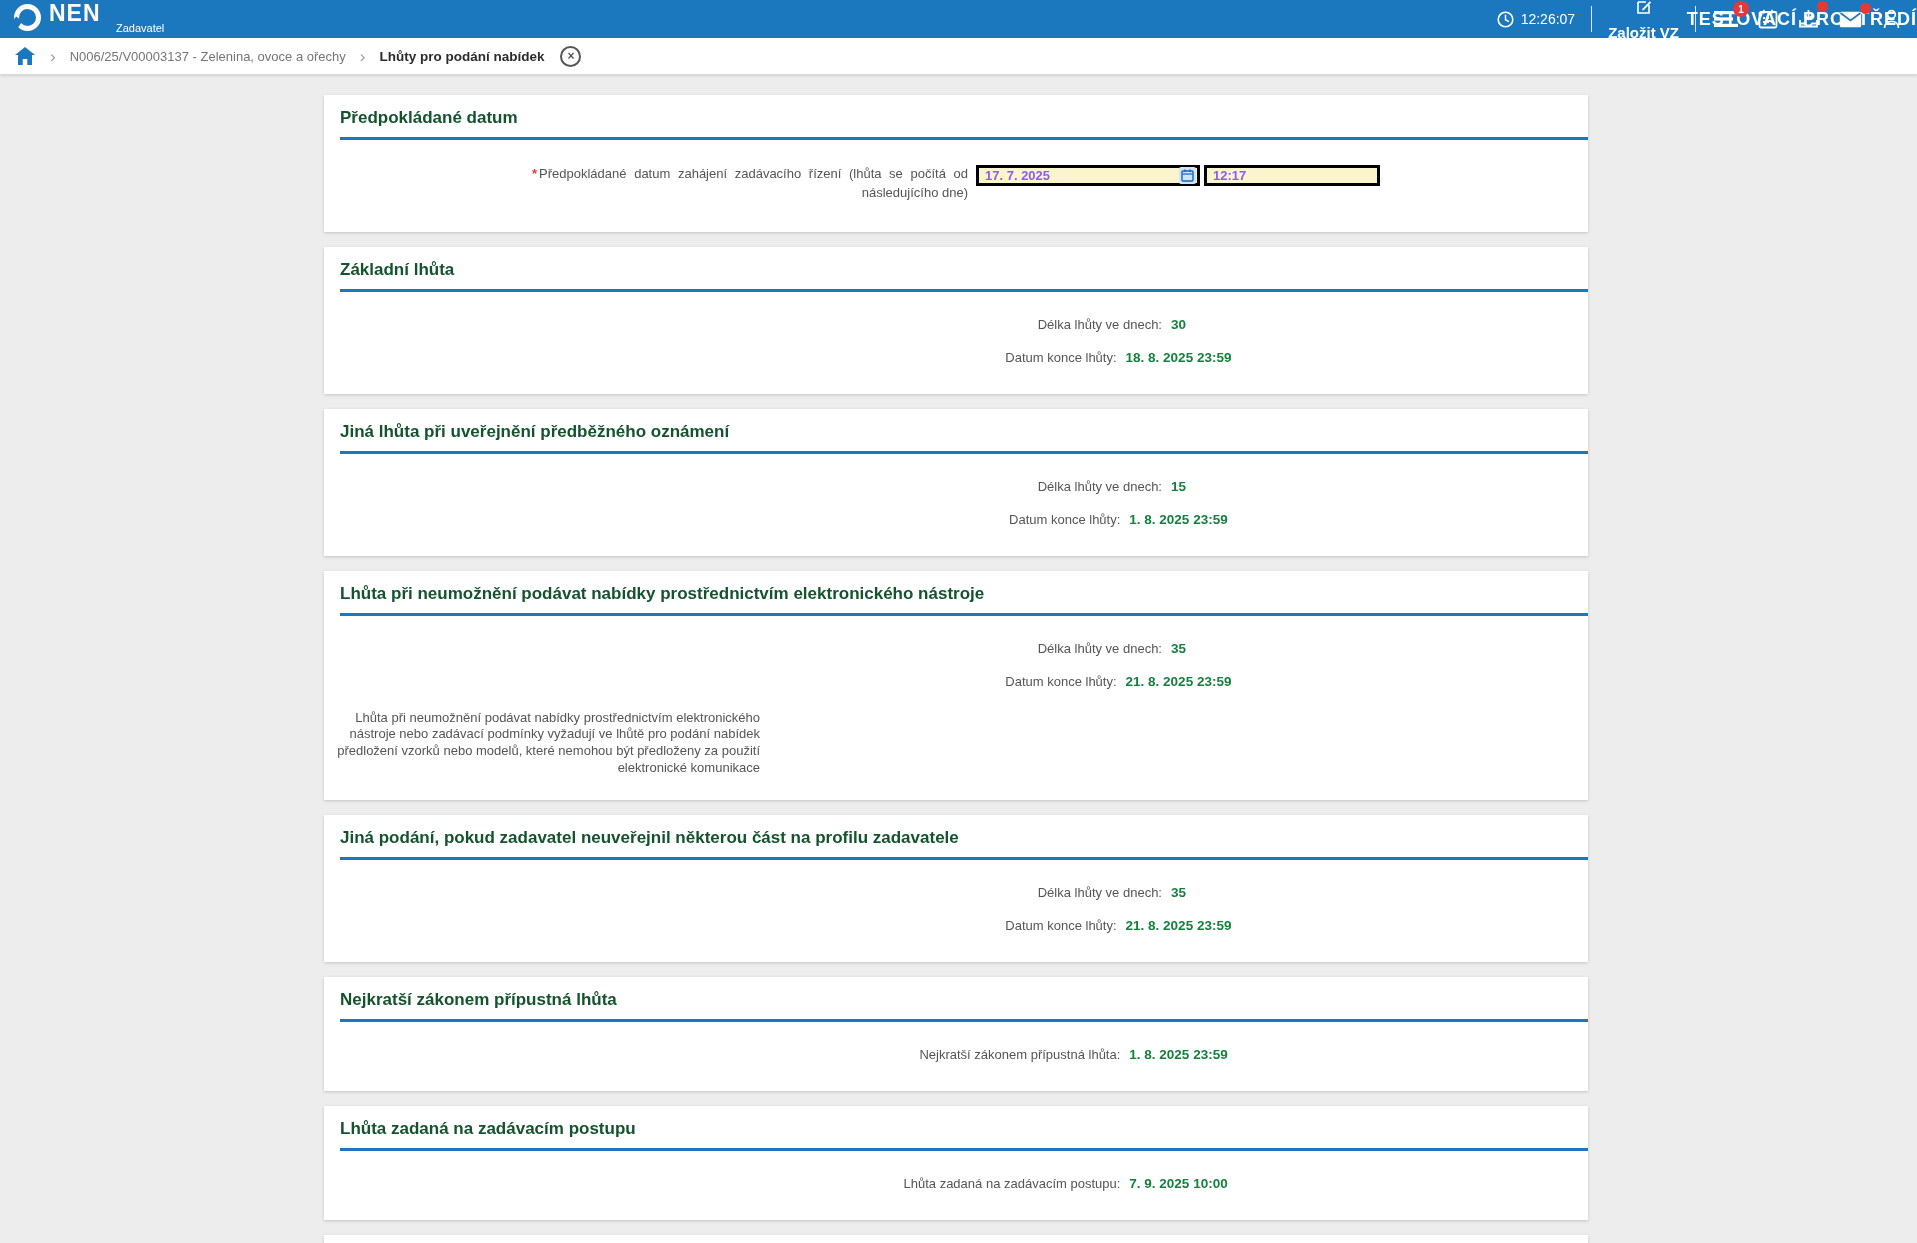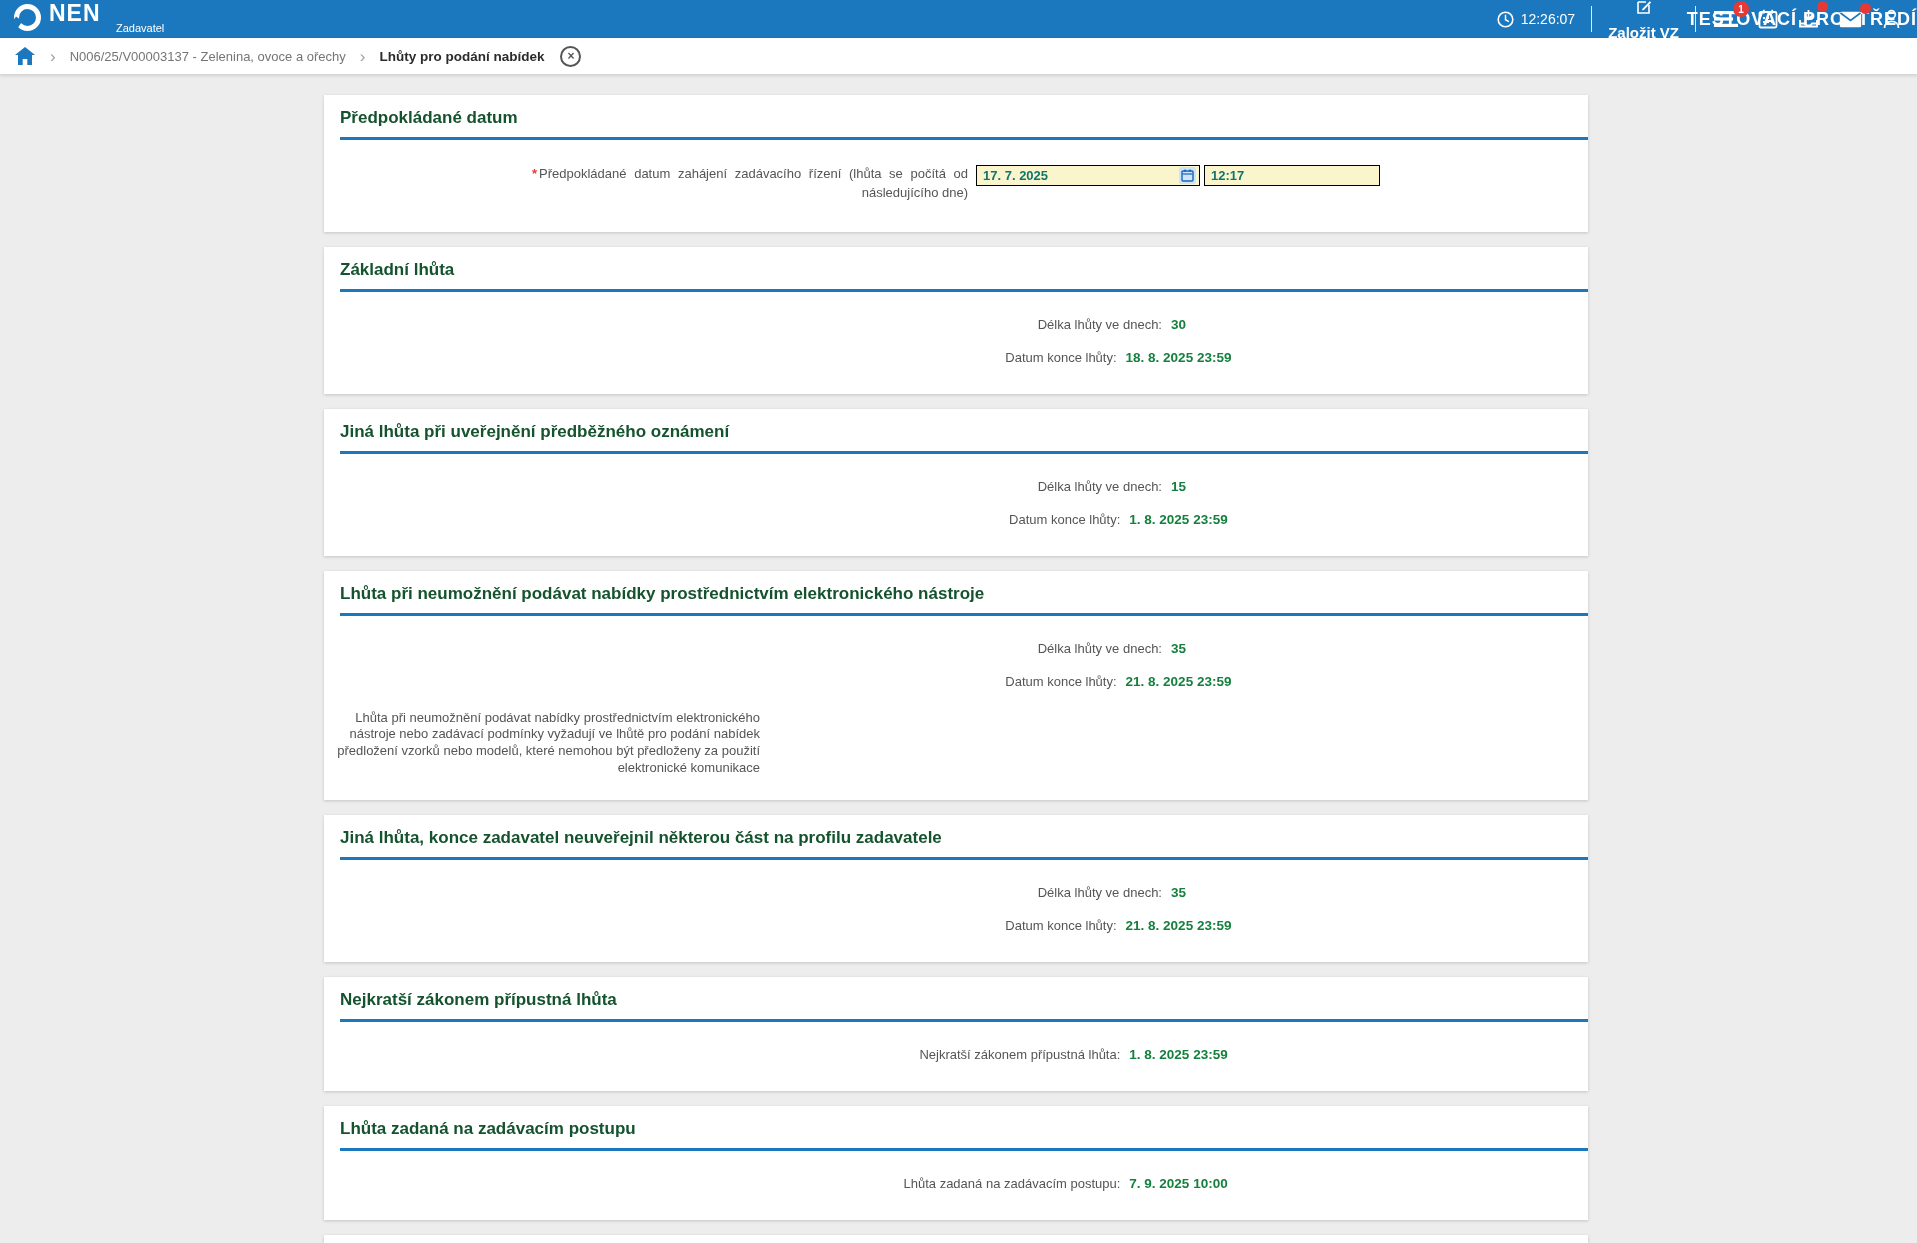--- a/index.html
+++ b/index.html
@@ -78,22 +78,22 @@
   .wrap-label { text-align:justify; text-align-last:right; line-height:1.45; }
   .wrap-label .just { display:inline-block; width:100%; text-align:justify; }
   .note {
     width:444px; text-align:right; color:#555; font-size:13px; line-height:1.28;
     padding:12px 8px 4px 0; margin-left:0;
   }
   
   .input-group { display:flex; align-items:center; gap:4px; }
   .date-wrap { position:relative; }
   .ipt {
-    background:#faf5cd; border:1px solid #000000; height:21px;
-    font-family:inherit; font-size:13px; font-weight:bold; color:#0f766e;
+    background:#faf5cd; border:3px solid #000000; height:21px;
+    font-family:inherit; font-size:13px; font-weight:bold; color:#8b5cf6;
     padding:0 6px;
   }
   .ipt-date { width:224px; padding-right:26px; }
   .ipt-time { width:176px; }
   .cal-btn {
     position:absolute; right:4px; top:2px; width:17px; height:17px;
     background:#cfe4f7; border:none; border-radius:2px; cursor:pointer;
     display:flex; align-items:center; justify-content:center; padding:0;
   }
   svg { display:block; }
@@ -279,21 +279,21 @@
         </div>
         <div class="row">
           <div class="row-label">Datum konce lhůty:</div>
           <div class="row-value">21. 8. 2025 23:59</div>
         </div>
         <div class="note">Lhůta při neumožnění podávat nabídky prostřednictvím elektronického nástroje nebo zadávací podmínky vyžadují ve lhůtě pro podání nabídek předložení vzorků nebo modelů, které nemohou být předloženy za použití elektronické komunikace</div>
       </div>
     </section>
 
     <section class="card">
-      <h2>Jiná lhůta, konce zadavatel neuveřejnil některou část na profilu zadavatele</h2>
+      <h2>Jiná podání, pokud zadavatel neuveřejnil některou část na profilu zadavatele</h2>
       <div class="rule"></div>
       <div class="rows">
         <div class="row">
           <div class="row-label">Délka lhůty ve dnech:</div>
           <div class="row-value">35</div>
         </div>
         <div class="row">
           <div class="row-label">Datum konce lhůty:</div>
           <div class="row-value">21. 8. 2025 23:59</div>
         </div>

